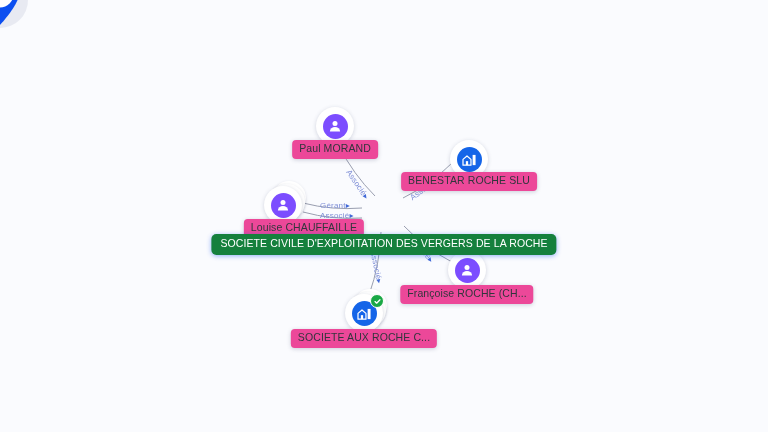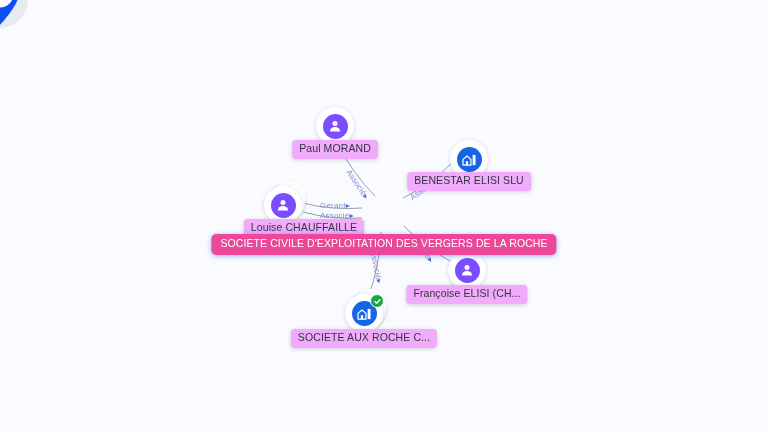--- a/index.html
+++ b/index.html
@@ -60,32 +60,32 @@
     align-items: center;
     justify-content: center;
   }
   .avatar-inner.person { background: #7c4dff; }
   .avatar-inner.company { background: #1565e8; }
 
   
   .node-label {
     position: absolute;
     transform: translate(-50%, 0);
-    background: #f0abfc;
+    background: #ec4899;
     border-radius: 4px;
     box-shadow: 0 1px 4px rgba(40,50,90,0.22);
     padding: 3px 7px 4px 7px;
     font-size: 10.5px;
     color: #32363d;
     white-space: nowrap;
     letter-spacing: 0.1px;
     line-height: 1.1;
   }
   .node-label.primary {
-    background: #ec4899;
+    background: #15803d;
     color: #ffffff;
     font-size: 10.5px;
     border-radius: 5px;
     padding: 4px 9px 5px 9px;
     box-shadow: 0 1px 5px rgba(13,79,240,0.45);
   }
 
   
   .pin-wrap {
     position: absolute;
@@ -169,21 +169,21 @@
         <div class="avatar-circle" style="width: 38px; height: 38px;">
           <div class="avatar-inner company" style="width: 25px; height: 25px;">
             <svg width="15" height="13" viewBox="0 0 17 15">
               <path d="M1 14 L1 7.4 L5.6 3.4 L10.2 7.4 L10.2 14 Z" fill="none" stroke="#fff" stroke-width="1.4" stroke-linejoin="round"></path>
               <rect x="12.1" y="2.2" width="3.4" height="11.8" fill="#fff"></rect>
               <rect x="4.3" y="9.4" width="2.6" height="4.6" fill="#fff"></rect>
             </svg>
           </div>
         </div>
       </div>
-      <div class="node-label" style="left: 469px; top: 172px;">BENESTAR ELISI SLU</div>
+      <div class="node-label" style="left: 469px; top: 172px;">BENESTAR ROCHE SLU</div>
       <div class="node" style="left: 283px; top: 205px; width: 38px; height: 38px;">
         <div class="stack-card" style="left: 8px; top: -5px; width: 34px; height: 34px;"></div>
         <div class="stack-card" style="left: 5px; top: -2px; width: 36px; height: 36px;"></div>
         <div class="avatar-circle" style="width: 38px; height: 38px;">
           <div class="avatar-inner person" style="width: 25px; height: 25px;">
             <svg width="14" height="14" viewBox="0 0 14 14">
               <circle cx="7" cy="4.6" r="2.5" fill="#fff"></circle>
               <path d="M1.9 12.4 a5.1 4.3 0 0 1 10.2 0 Z" fill="#fff"></path>
             </svg>
           </div>
@@ -193,21 +193,21 @@
       <div class="node" style="left: 467px; top: 270px; width: 38px; height: 38px;">
         <div class="avatar-circle" style="width: 38px; height: 38px;">
           <div class="avatar-inner person" style="width: 25px; height: 25px;">
             <svg width="14" height="14" viewBox="0 0 14 14">
               <circle cx="7" cy="4.6" r="2.5" fill="#fff"></circle>
               <path d="M1.9 12.4 a5.1 4.3 0 0 1 10.2 0 Z" fill="#fff"></path>
             </svg>
           </div>
         </div>
       </div>
-      <div class="node-label" style="left: 467px; top: 285px;">Françoise ELISI (CH...</div>
+      <div class="node-label" style="left: 467px; top: 285px;">Françoise ROCHE (CH...</div>
       <div class="node" style="left: 364px; top: 313px; width: 38px; height: 38px;">
         <div class="stack-card" style="left: 8px; top: -5px; width: 34px; height: 34px;"></div>
         <div class="stack-card" style="left: 5px; top: -2px; width: 36px; height: 36px;"></div>
         <div class="avatar-circle" style="width: 38px; height: 38px;">
           <div class="avatar-inner company" style="width: 25px; height: 25px;">
             <svg width="15" height="13" viewBox="0 0 17 15">
               <path d="M1 14 L1 7.4 L5.6 3.4 L10.2 7.4 L10.2 14 Z" fill="none" stroke="#fff" stroke-width="1.4" stroke-linejoin="round"></path>
               <rect x="12.1" y="2.2" width="3.4" height="11.8" fill="#fff"></rect>
               <rect x="4.3" y="9.4" width="2.6" height="4.6" fill="#fff"></rect>
             </svg>

